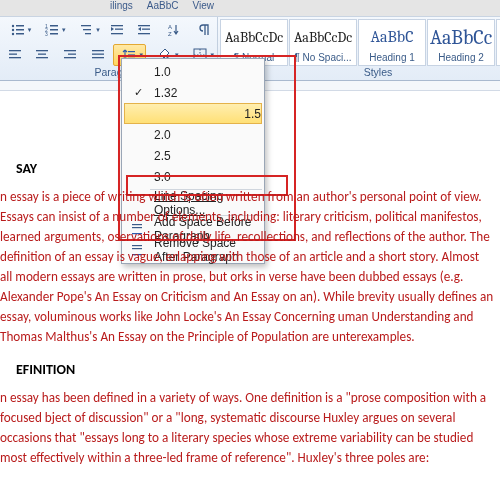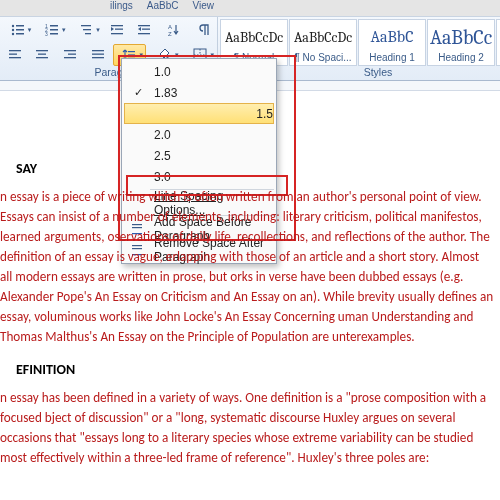--- a/index.html
+++ b/index.html
@@ -19,21 +19,21 @@
     .grp-label { text-align: center; font-size: 10.5px; color: #3a5b88; padding-bottom: 2px; }
     
     .grp-styles { flex: 1; display: flex; flex-direction: column; }
     .styles-row { flex: 1; display: flex; gap: 1px; padding: 2px 2px 0 2px; }
     .style-tile { width: 68px; border: 1px solid #c7d3e3; background: #fff; display: flex; flex-direction: column; align-items: center; font-size: 10px; color: #3a5b88; }
     .style-tile .preview { flex: 1; display: flex; align-items: center; justify-content: center; color: #222; font-family: Cambria, serif; font-size: 14px; padding: 2px 2px 0 2px; width: 100%; overflow: hidden; white-space: nowrap; }
     .style-tile .preview.blue { color: #2f5597; }
     .style-tile .sn { font-size: 10px; padding-bottom: 2px; }
     .ruler { height: 10px; background: #f4f7fb; border-bottom: 1px solid #d2dae6; }
     
-    .dropdown { position: absolute; left: 121px; top: 58px; width: 156px; background: #fafafa; border: 1px solid #9aa6b6; box-shadow: 2px 3px 6px rgba(0,0,0,0.25); padding: 2px 0 3px 0; }
+    .dropdown { position: absolute; left: 121px; top: 58px; width: 144px; background: #fafafa; border: 1px solid #9aa6b6; box-shadow: 2px 3px 6px rgba(0,0,0,0.25); padding: 2px 0 3px 0; }
     .boxred { position: absolute; border: 2px solid #d62424; pointer-events: none; }
     .box1 { left: 118px; top: 55px; width: 178px; height: 186px; }
     .box2 { left: 126px; top: 175px; width: 162px; height: 21px; }
     .dd-item { height: 21px; display: flex; align-items: center; font-size: 12px; color: #222; padding-left: 32px; position: relative; }
     .dd-item.hover { background: linear-gradient(#ffeeb0,#ffe076); border:1px solid #e4b24a; margin:0 2px; padding-left:18px; height:21px;justify-content:flex-end;}
     .dd-item .check { position: absolute; left: 12px; font-size: 11px; }
     .dd-item .miniicon { position: absolute; left: 7px; width: 18px; height: 16px; }
     .dd-sep { height: 1px; background: #d0d6de; margin: 2px 2px 2px 28px; }
     
     .doc-area { position: absolute; top: 84px; left: 0; right: 0; bottom: 0; padding: 0 6px 0 0; }
@@ -197,21 +197,21 @@
   </div>
 </div>
 <div class="ruler"></div>
 
 <div class="dropdown" id="spacing-dropdown">
     <div class="dd-item">
       <span>1.0</span>
     </div>
     <div class="dd-item">
       <span class="check">✓</span>
-      <span>1.83</span>
+      <span>1.32</span>
     </div>
     <div class="dd-item hover">
       <span>1.5</span>
     </div>
     <div class="dd-item">
       <span>2.0</span>
     </div>
     <div class="dd-item">
       <span>2.5</span>
     </div>

